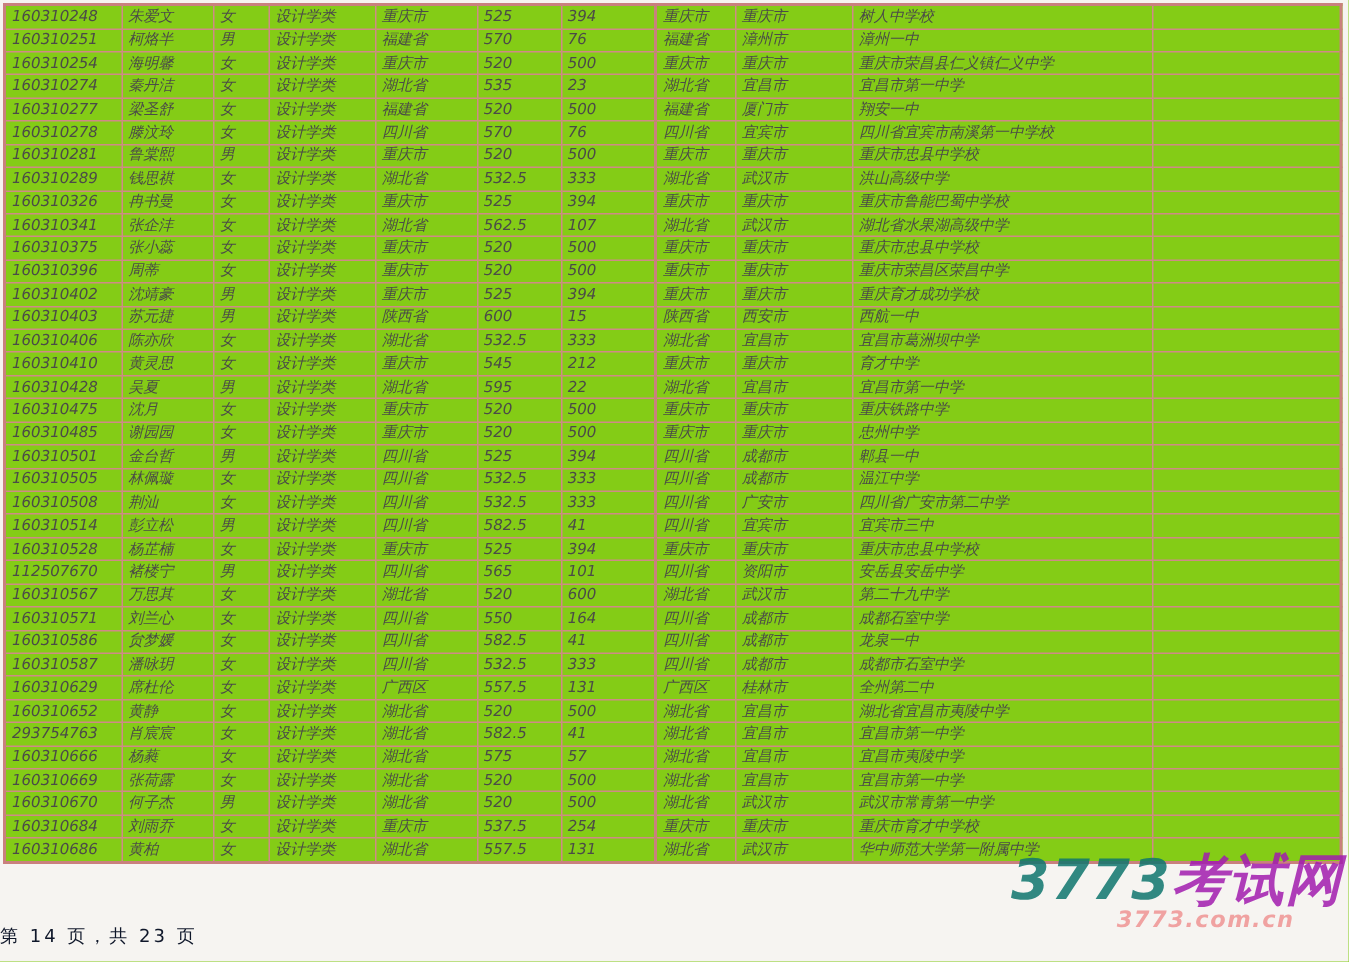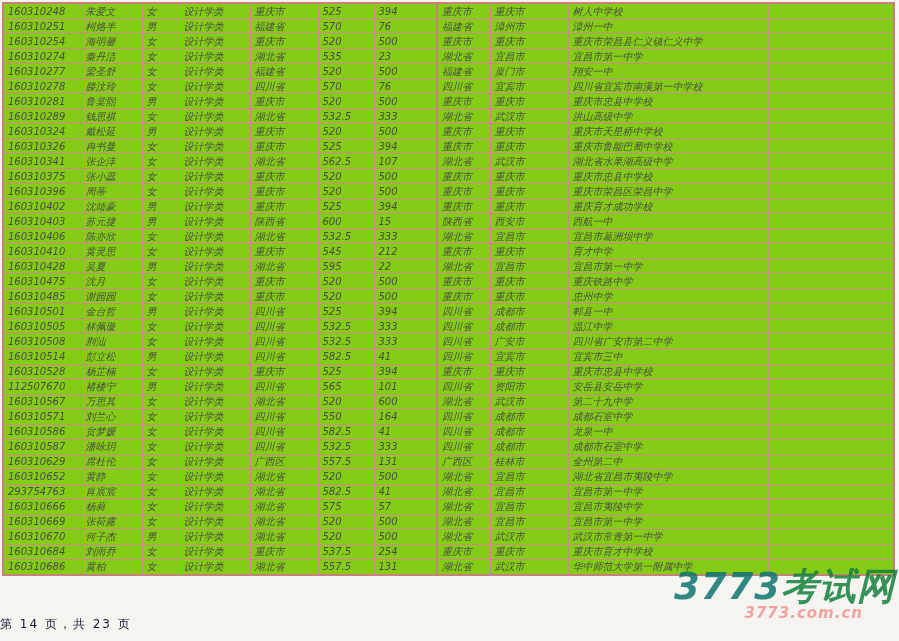--- a/index.html
+++ b/index.html
@@ -30,21 +30,21 @@
     font-size:12px;color:#0f172a;letter-spacing:2px;
   }
   #watermark{
     position:absolute;right:4px;top:569px;
     text-align:right;opacity:.85;z-index:5;
     font-style:italic;font-weight:bold;
     pointer-events:none;
   }
   #watermark .big{font-size:37px;line-height:36px;letter-spacing:1px;}
   #watermark .num{color:#0f766e;}
-  #watermark .txt{color:#15803d;}
+  #watermark .txt{color:#a21caf;}
   #watermark .url{
     display:block;font-size:15px;line-height:15px;
     color:#ef9494;margin:1px 32px 0 0;letter-spacing:1px;
   }
 </style>
 </head>
 <body>
 
 <table id="sheet">
   <colgroup id="cols">
@@ -159,33 +159,20 @@
         <td>设计学类</td>
         <td>湖北省</td>
         <td>532.5</td>
         <td>333</td>
         <td class="heavy-left">湖北省</td>
         <td>武汉市</td>
         <td>洪山高级中学</td>
         <td></td>
       </tr>
       <tr>
-        <td>160310324</td>
-        <td>戴松延</td>
-        <td>男</td>
-        <td>设计学类</td>
-        <td>重庆市</td>
-        <td>520</td>
-        <td>500</td>
-        <td class="heavy-left">重庆市</td>
-        <td>重庆市</td>
-        <td>重庆市天星桥中学校</td>
-        <td></td>
-      </tr>
-      <tr>
         <td>160310326</td>
         <td>冉书曼</td>
         <td>女</td>
         <td>设计学类</td>
         <td>重庆市</td>
         <td>525</td>
         <td>394</td>
         <td class="heavy-left">重庆市</td>
         <td>重庆市</td>
         <td>重庆市鲁能巴蜀中学校</td>

